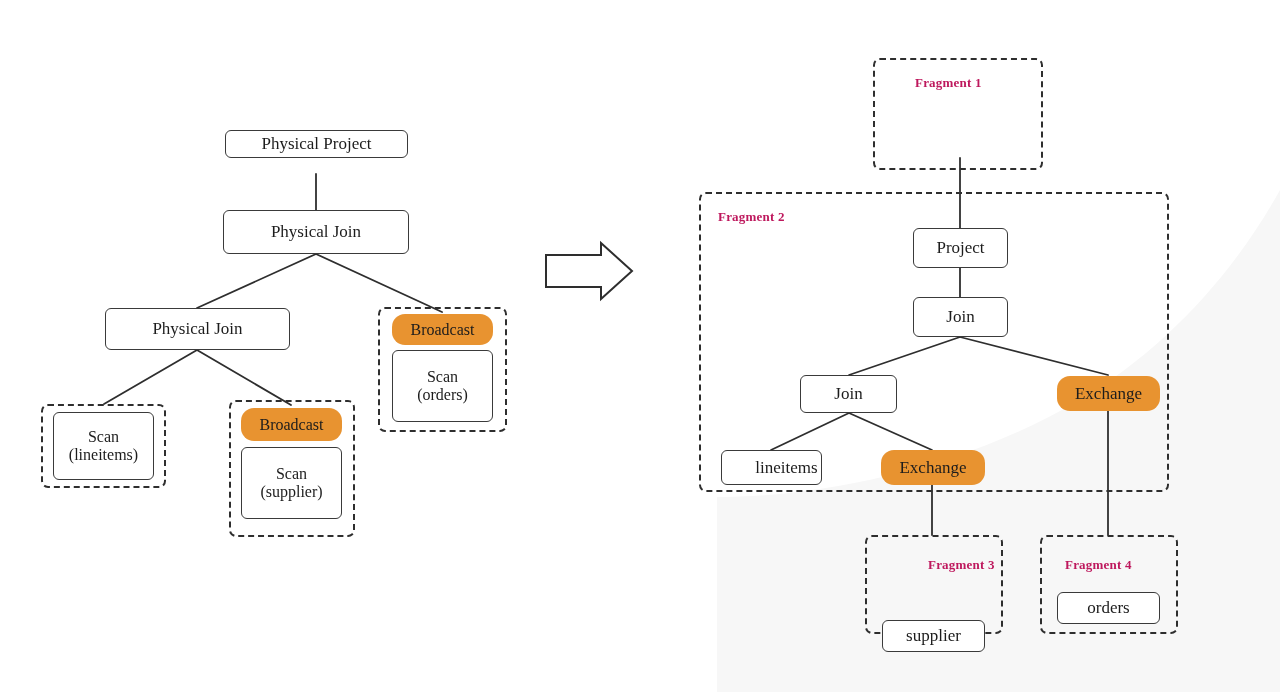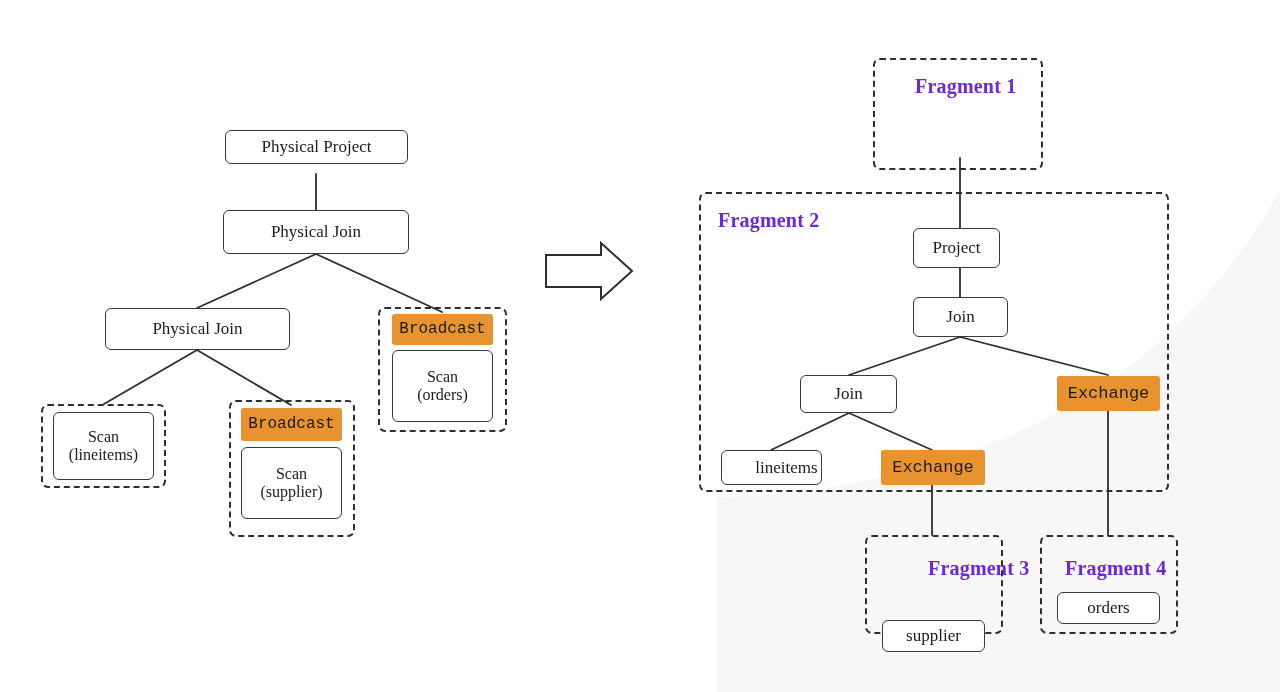--- a/index.html
+++ b/index.html
@@ -43,36 +43,35 @@
     color: #1c1c1c;
     z-index: 3;
     background: #ffffff;
     border: 1.6px solid #3a3a3a;
     border-radius: 6px;
     font-size: 17px;
   }
   .node.orange {
     background: #e89330;
     border: none;
-    border-radius: 3px;
-    font-family: Liberation Mono, monospace;
+    border-radius: 13px;
   }
   .group {
     position: absolute;
     box-sizing: border-box;
     border: 2px dashed #2e2e2e;
     border-radius: 7px;
     background: transparent;
     z-index: 2;
   }
   .frag-label {
     position: absolute;
-    color: #6d28d9;
+    color: #be185d;
     font-weight: bold;
-    font-size: 20px;
+    font-size: 13px;
     letter-spacing: 0.2px;
     white-space: nowrap;
     z-index: 4;
   }
   .two-line { flex-direction: column; }
   .two-line span { display: block; }
 </style>
 </head>
 <body>
 
@@ -110,21 +109,21 @@
       <line x1="932" y1="485" x2="932" y2="535"></line>
 
       <line x1="1108" y1="411" x2="1108" y2="535"></line>
     </g>
 
     <g>
       <path d="M546,255 L601,255 L601,243 L632,271 L601,299 L601,287 L546,287 Z" fill="#ffffff" stroke="#2e2e2e" stroke-width="2" stroke-linejoin="miter"></path>
     </g>
   </svg>
 
-  <div class="node" style="left:225px; top:130px; width:183px; height:34px;">
+  <div class="node" style="left:225px; top:130px; width:183px; height:28px;">
     <span>Physical Project</span>
   </div>
 
   <div class="node" style="left:223px; top:210px; width:186px; height:44px;">
     <span>Physical Join</span>
   </div>
 
   <div class="node" style="left:105px; top:308px; width:185px; height:42px;">
     <span>Physical Join</span>
   </div>
@@ -152,21 +151,21 @@
     <span>Scan</span>
     <span>(orders)</span>
   </div>
 
   <div class="group" style="left:873px; top:58px; width:170px; height:112px;"></div>
   <div class="frag-label" style="left:915px; top:75px;">Fragment 1</div>
 
   <div class="group" style="left:699px; top:192px; width:470px; height:300px;"></div>
   <div class="frag-label" style="left:718px; top:209px;">Fragment 2</div>
 
-  <div class="node" style="left:913px; top:228px; width:87px; height:40px;">
+  <div class="node" style="left:913px; top:228px; width:95px; height:40px;">
     <span>Project</span>
   </div>
   <div class="node" style="left:913px; top:297px; width:95px; height:40px;">
     <span>Join</span>
   </div>
   <div class="node" style="left:800px; top:375px; width:97px; height:38px;">
     <span>Join</span>
   </div>
   <div class="node" style="left:721px; top:450px; width:101px; height:35px;padding-left:30px;">
     <span>lineitems</span>

